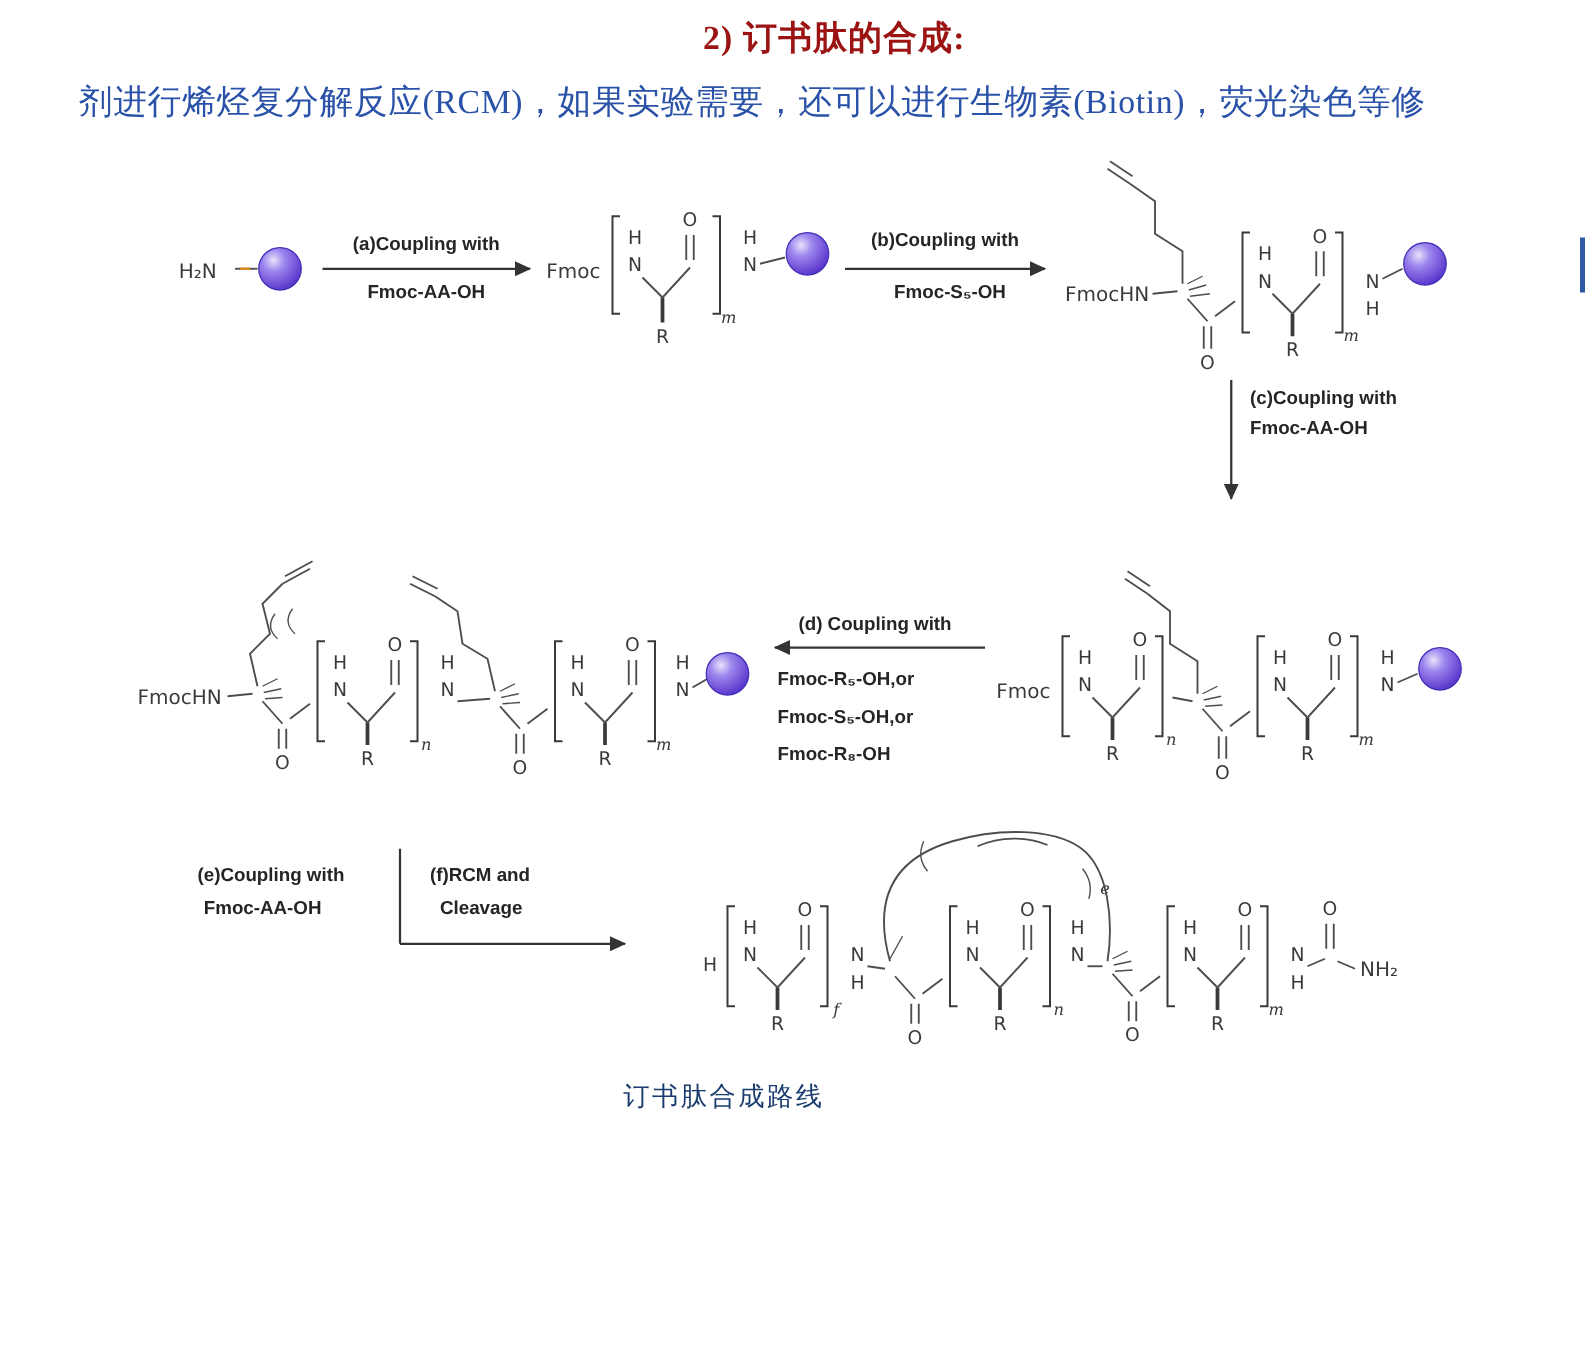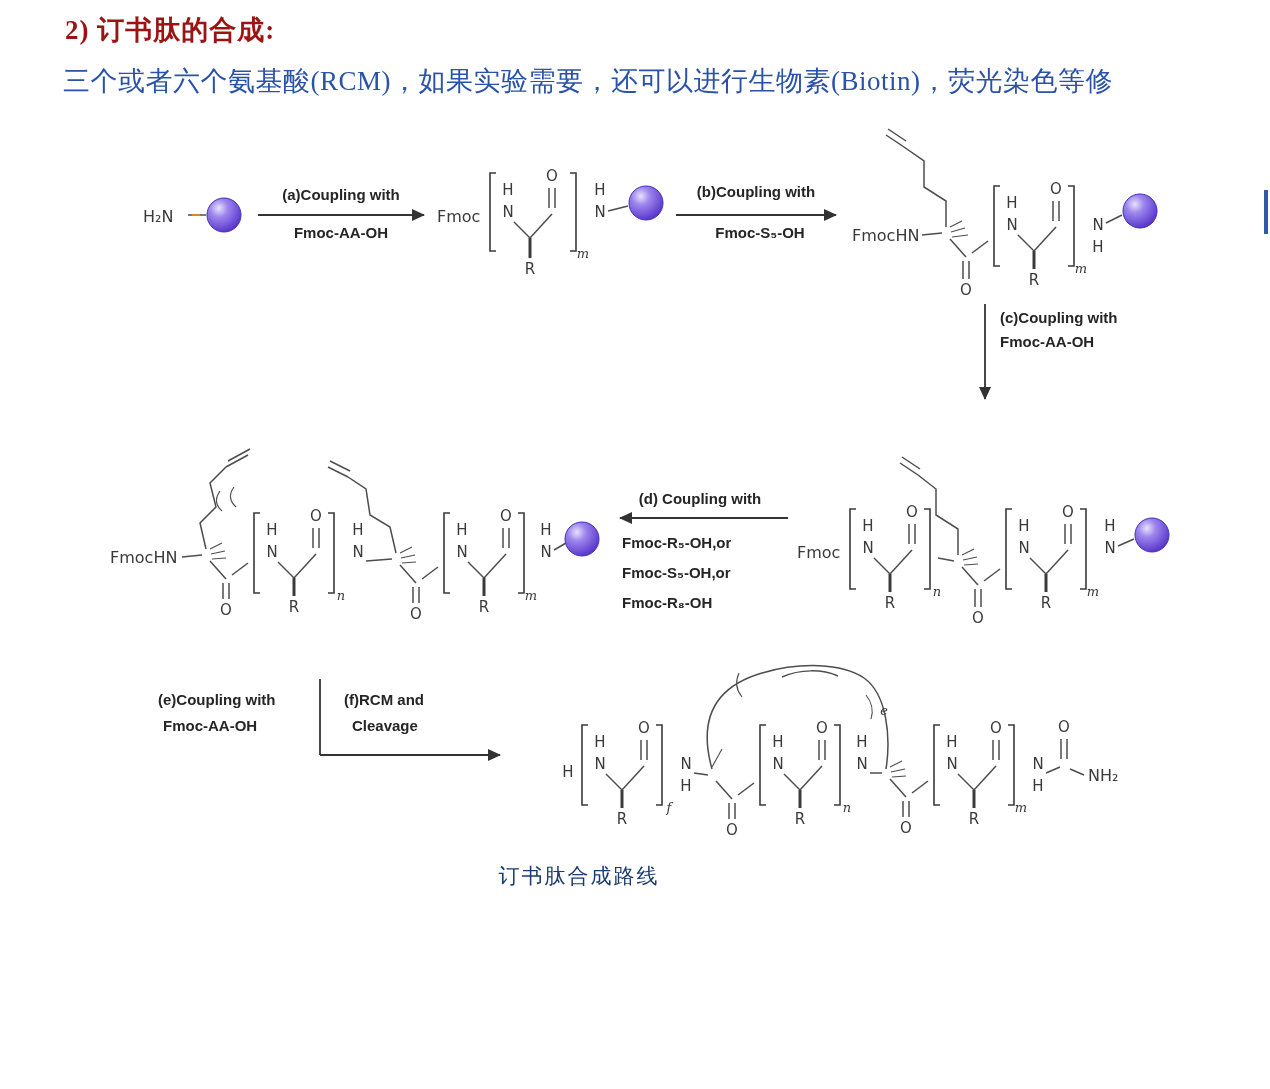--- a/index.html
+++ b/index.html
@@ -4,20 +4,21 @@
 <style>
   html,body{margin:0;padding:0;}
   body{
     width:1270px;height:1089px;overflow:hidden;background:#ffffff;
     font-family:"Liberation Serif", serif;position:relative;
   }
   .heading{
     margin:12px 0 0 65px;
     font-size:27px;font-weight:bold;color:#9b1313;
     letter-spacing:1px;
+    text-align:center;
   }
   .para{
     margin:6px 20px 0 63px;
     font-size:27px;line-height:55px;color:#2a52a8;
     letter-spacing:0.5px;white-space:nowrap;
   }
   .para .line-first{text-indent:52px;}
   .edge-artifact{
     position:absolute;top:190px;right:2px;width:4px;height:44px;background:#2e5aa8;
   }
@@ -38,21 +39,21 @@
   .bracket{stroke:#3a3a3a;stroke-width:1.6;fill:none;}
   .arrowline{stroke:#333333;stroke-width:1.8;fill:none;}
   circle.bead{stroke:#4330b8;stroke-width:1;}
 </style>
 </head>
 <body>
 
 <div class="heading">2) 订书肽的合成:</div>
 
 <div class="para">
-  <div>三个或者六个氨基酸(RCM)，如果实验需要，还可以进行生物素(Biotin)，荧光染色等修</div>
+  <div>剂进行烯烃复分解反应(RCM)，如果实验需要，还可以进行生物素(Biotin)，荧光染色等修</div>
 </div>
 
 <div class="edge-artifact"></div>
 
 <div class="scheme-wrap">
 <svg width="1270" height="745" viewBox="0 0 1270 745">
   <defs>
     <radialGradient id="beadG" cx="35%" cy="30%" r="75%">
       <stop offset="0%" stop-color="#e8e2fb"></stop>
       <stop offset="35%" stop-color="#9d86ee"></stop>

